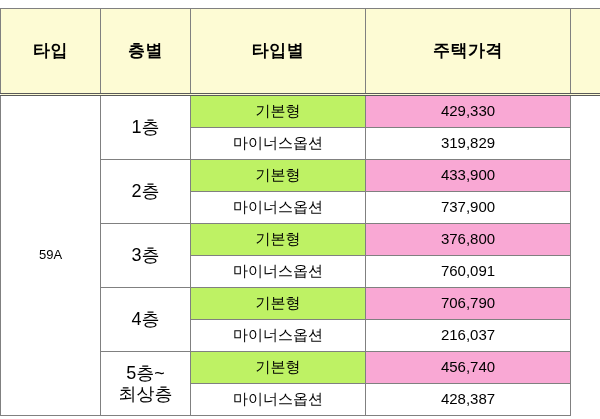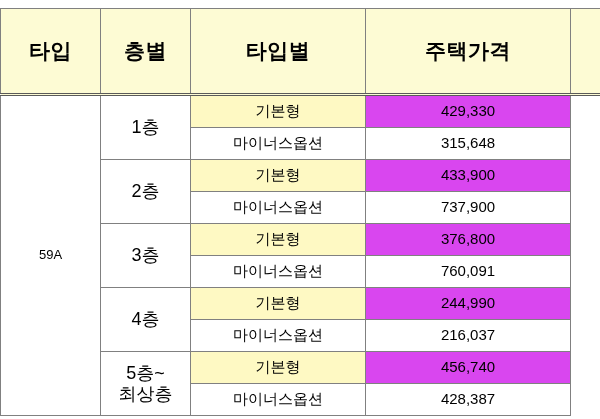--- a/index.html
+++ b/index.html
@@ -41,45 +41,45 @@
     text-align: center;
     vertical-align: middle;
     font-size: 15px;
     line-height: 1.25;
     color: #000000;
   }
   thead th {
     background: #fdfbd4;
     height: 84px;
     font-weight: bold;
-    font-size: 21px;
+    font-size: 17px;
     letter-spacing: 0.5px;
   }
   thead th.extra-head {
     background: #fdfbd4;
   }
   
   thead tr th {
     border-bottom: 3px double #5a5a5a;
   }
 
   tbody td {
     height: 31px;
   }
   td.type-cell {
     font-size: 13px;
   }
   td.floor-cell {
     font-size: 18px;
   }
   td.sub-basic {
-    background: #fef9c3;
+    background: #bef264;
   }
   td.price-basic {
-    background: #d946ef;
+    background: #f9a8d4;
   }
   td.sub-minor,
   td.price-minor {
     background: #ffffff;
   }
   td.extra-cell {
     border-top: none;
     border-bottom: none;
     border-right: none;
     background: #ffffff;
@@ -115,21 +115,21 @@
 
       <tr>
         <td class="type-cell" rowspan="10">59A</td>
         <td class="floor-cell" rowspan="2">1층</td>
         <td class="sub-basic">기본형</td>
         <td class="price-basic">429,330</td>
         <td class="extra-cell"></td>
       </tr>
       <tr>
         <td class="sub-minor">마이너스옵션</td>
-        <td class="price-minor">315,648</td>
+        <td class="price-minor">319,829</td>
         <td class="extra-cell"></td>
       </tr>
 
       <tr>
         <td class="floor-cell" rowspan="2">2층</td>
         <td class="sub-basic">기본형</td>
         <td class="price-basic">433,900</td>
         <td class="extra-cell"></td>
       </tr>
       <tr>
@@ -146,21 +146,21 @@
       </tr>
       <tr>
         <td class="sub-minor">마이너스옵션</td>
         <td class="price-minor">760,091</td>
         <td class="extra-cell"></td>
       </tr>
 
       <tr>
         <td class="floor-cell" rowspan="2">4층</td>
         <td class="sub-basic">기본형</td>
-        <td class="price-basic">244,990</td>
+        <td class="price-basic">706,790</td>
         <td class="extra-cell"></td>
       </tr>
       <tr>
         <td class="sub-minor">마이너스옵션</td>
         <td class="price-minor">216,037</td>
         <td class="extra-cell"></td>
       </tr>
 
       <tr>
         <td class="floor-cell" rowspan="2">

